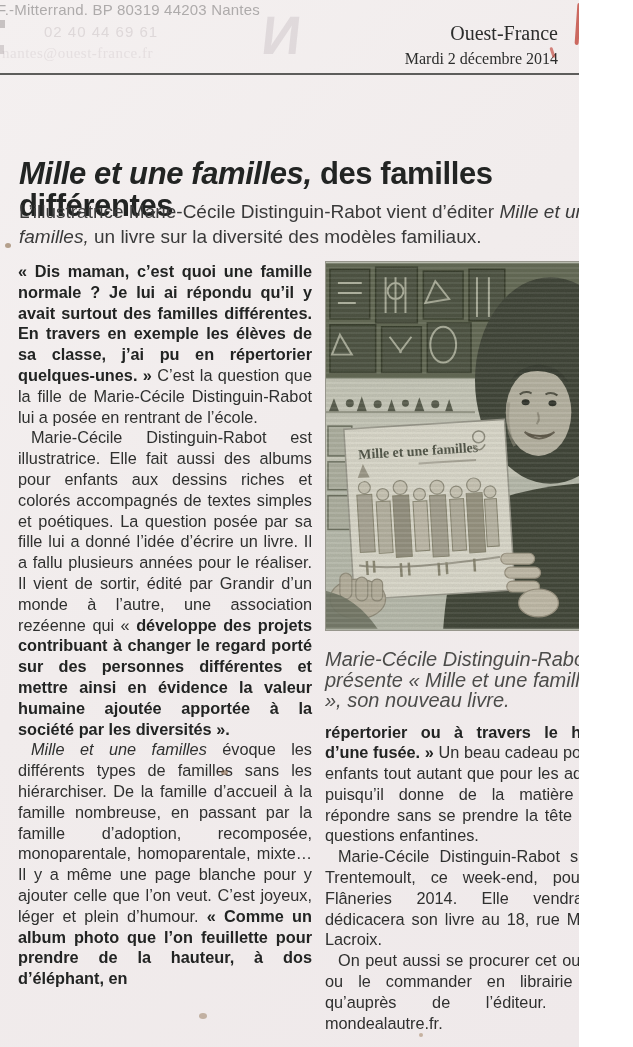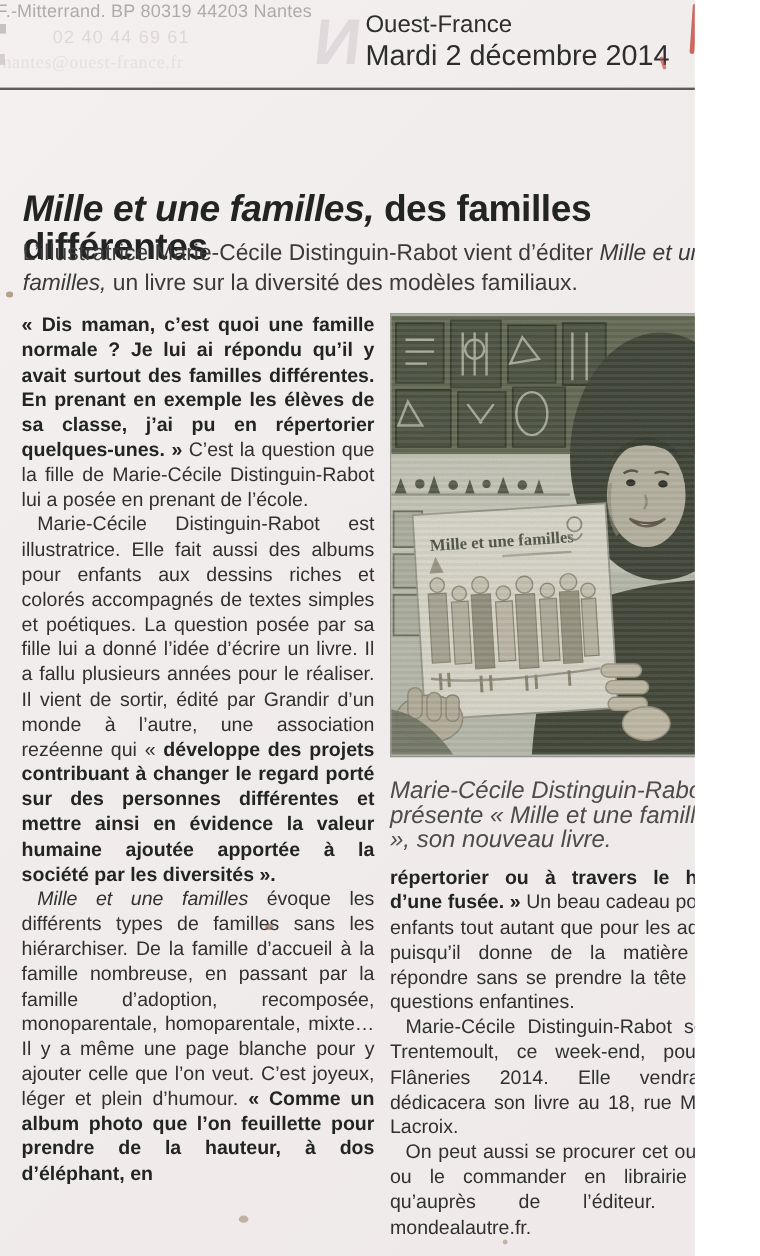--- a/index.html
+++ b/index.html
@@ -16,23 +16,23 @@
     position:absolute;top:1px;left:-3px;width:420px;
     font-size:15px;color:#aeabab;letter-spacing:.2px;white-space:nowrap;
   }
   .faint1{position:absolute;top:23px;left:44px;font-size:15px;color:#ded8d9;letter-spacing:1px;}
   .faint2{position:absolute;top:45px;left:2px;font-size:15px;color:#e5dfe0;letter-spacing:.5px;font-family:Liberation Serif, serif;}
   .watermark{
     position:absolute;top:4px;left:262px;
     font-size:54px;font-weight:700;color:rgba(176,166,172,.28);
     transform:scaleX(-1) skewX(6deg);
   }
-  .masthead-block{position:absolute;top:8px;right:21px;line-height:26px;}
+  .masthead-block{position:absolute;top:20px;right:21px;text-align:right;line-height:26px;font-family:Liberation Serif, serif;}
   .masthead{font-size:20px;color:#2c2d2c;}
-  .issue-date{font-size:24px;color:#2c2d2c;}
+  .issue-date{font-size:16px;color:#2c2d2c;}
   .rule{position:absolute;top:73px;left:0;width:633px;height:2px;background:#5d5d5b;border:0;margin:0;}
   
   .pen-v{position:absolute;top:3px;left:576px;width:4px;height:42px;background:#c2473c;opacity:.8;border-radius:2px;transform:rotate(4deg);}
   .pen-s{position:absolute;top:47px;left:551px;width:3px;height:11px;background:#c2473c;opacity:.65;border-radius:2px;transform:rotate(-18deg);}
   .speck{position:absolute;border-radius:50%;}
   .sp1{top:19px;left:603px;width:5px;height:7px;background:#b2542f;opacity:.75;}
   .sp2{top:243px;left:5px;width:6px;height:5px;background:#8a6a4a;opacity:.6;}
   .sp3{top:770px;left:221px;width:7px;height:5px;background:#7d5b3e;opacity:.55;}
   .sp4{top:1013px;left:199px;width:8px;height:6px;background:#8a6a4a;opacity:.45;}
   .sp5{top:1033px;left:419px;width:4px;height:4px;background:#9b7a55;opacity:.5;}
@@ -85,21 +85,21 @@
     <div class="issue-date">Mardi 2 décembre 2014</div>
   </div>
   <div class="pen-v"></div>
   <div class="pen-s"></div>
   <hr class="rule">
 
   <h1 class="title"><span class="seg-bolditalic">Mille et une familles,</span><span class="seg-bold"> des familles différentes</span></h1>
   <p class="subtitle"><span class="seg-normal">L’illustratrice Marie-Cécile Distinguin-Rabot vient d’éditer </span><span class="seg-italic">Mille et une familles,</span><span class="seg-normal"> un livre sur la diversité des modèles familiaux.</span></p>
 
   <div class="col col-left">
-    <p><span class="seg-bold">« Dis maman, c’est quoi une famille normale ? Je lui ai répondu qu’il y avait surtout des familles différentes. En prenant en exemple les élèves de sa classe, j’ai pu en répertorier quelques-unes. » </span><span class="seg-normal">C’est la question que la fille de Marie-Cécile Distinguin-Rabot lui a posée en prenant de l’école.</span></p>
+    <p><span class="seg-bold">« Dis maman, c’est quoi une famille normale ? Je lui ai répondu qu’il y avait surtout des familles différentes. En travers en exemple les élèves de sa classe, j’ai pu en répertorier quelques-unes. » </span><span class="seg-normal">C’est la question que la fille de Marie-Cécile Distinguin-Rabot lui a posée en rentrant de l’école.</span></p>
     <p class="indent"><span class="seg-normal">Marie-Cécile Distinguin-Rabot est illustratrice. Elle fait aussi des albums pour enfants aux dessins riches et colorés accompagnés de textes simples et poétiques. La question posée par sa fille lui a donné l’idée d’écrire un livre. Il a fallu plusieurs années pour le réaliser. Il vient de sortir, édité par Grandir d’un monde à l’autre, une association rezéenne qui « </span><span class="seg-bold">développe des projets contribuant à changer le regard porté sur des personnes différentes et mettre ainsi en évidence la valeur humaine ajoutée apportée à la société par les diversités ».</span></p>
     <p class="indent"><span class="seg-italic">Mille et une familles</span><span class="seg-normal"> évoque les différents types de familles sans les hiérarchiser. De la famille d’accueil à la famille nombreuse, en passant par la famille d’adoption, recomposée, monoparentale, homoparentale, mixte… Il y a même une page blanche pour y ajouter celle que l’on veut. C’est joyeux, léger et plein d’humour. </span><span class="seg-bold">« Comme un album photo que l’on feuillette pour prendre de la hauteur, à dos d’éléphant, en</span></p>
   </div>
 
   <div class="col col-right">
     <figure>
       <div class="photo-wrap">
         <svg width="294" height="368" viewBox="0 0 296 368">
           <defs>
             <filter id="grain" x="0" y="0" width="100%" height="100%">

